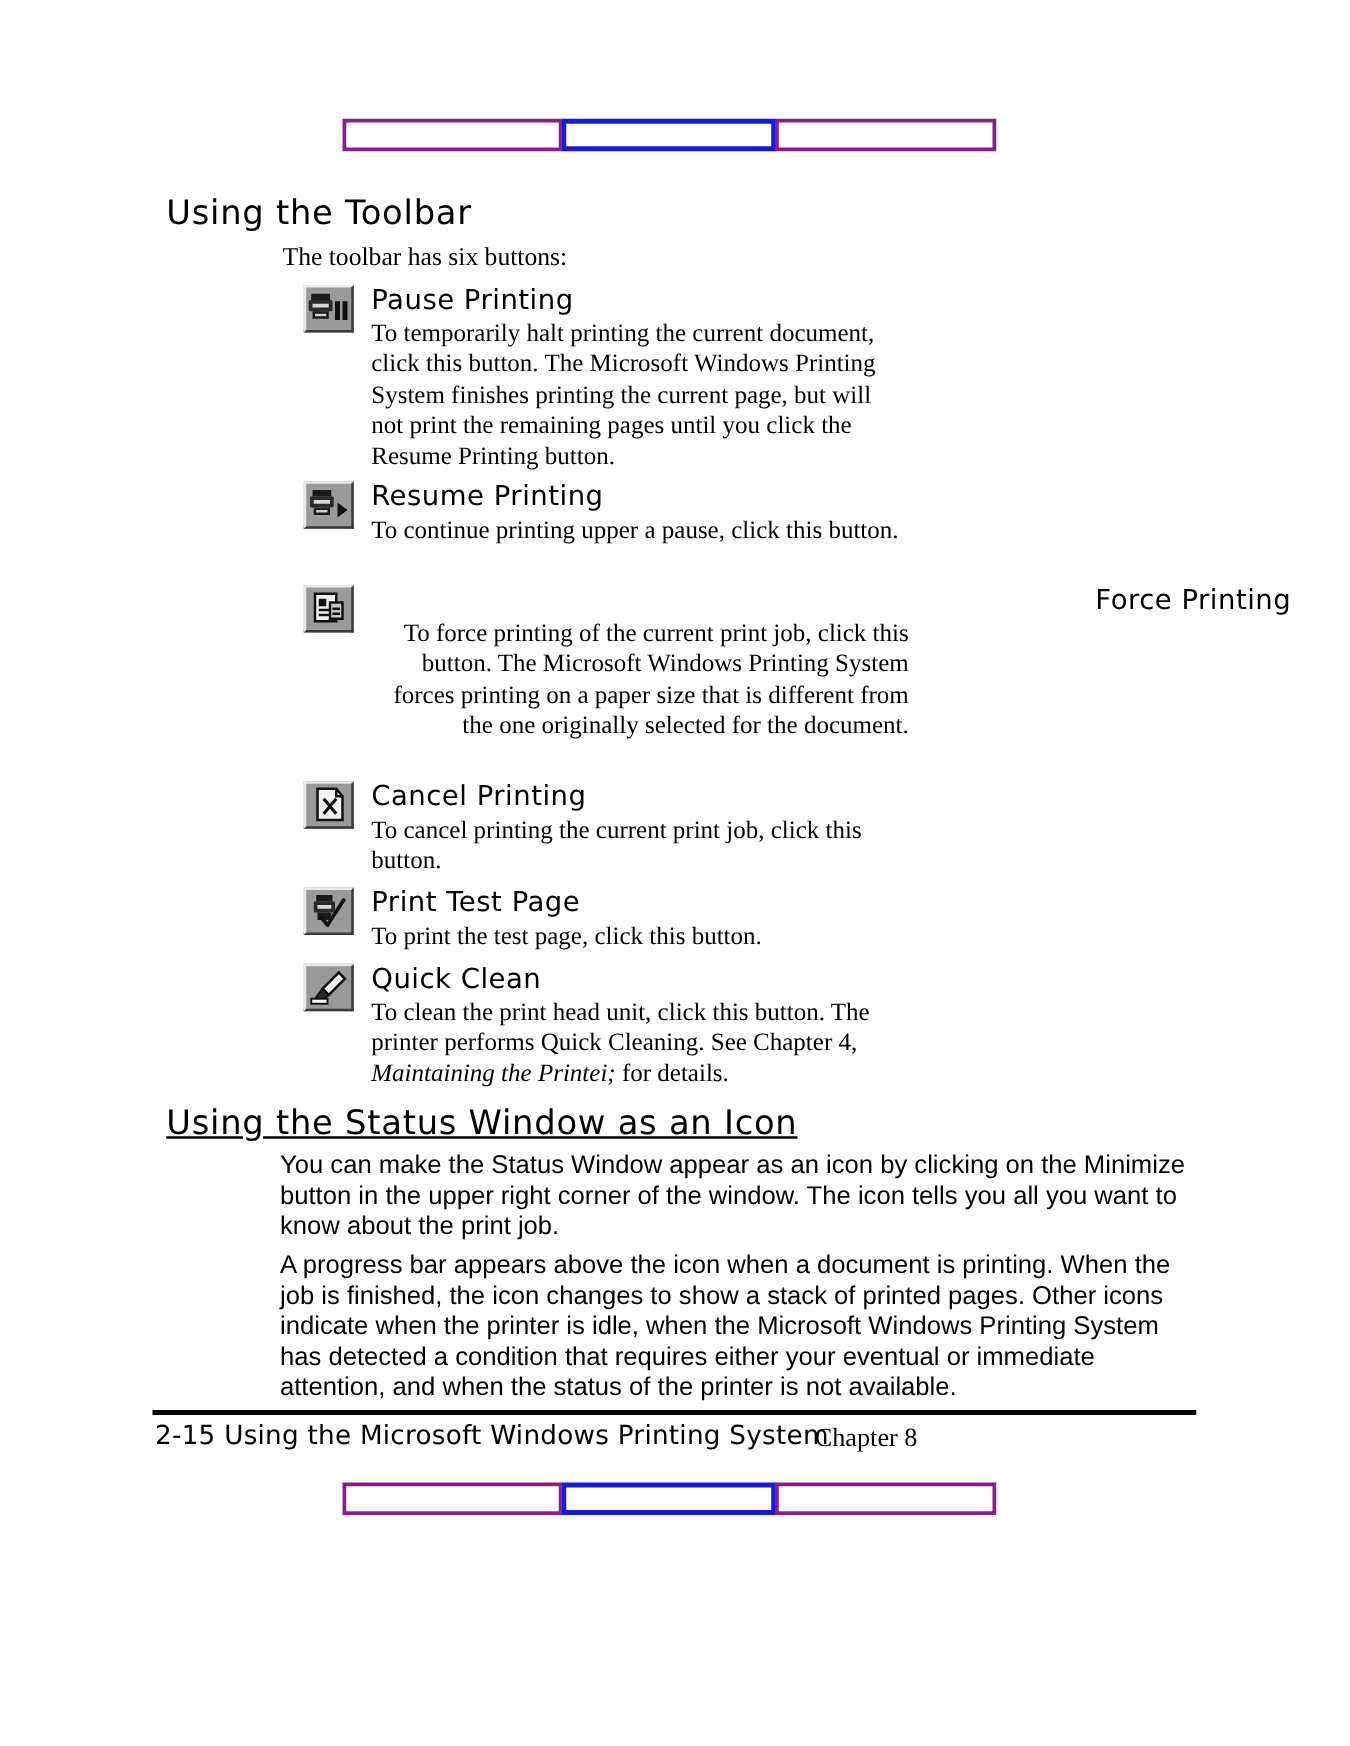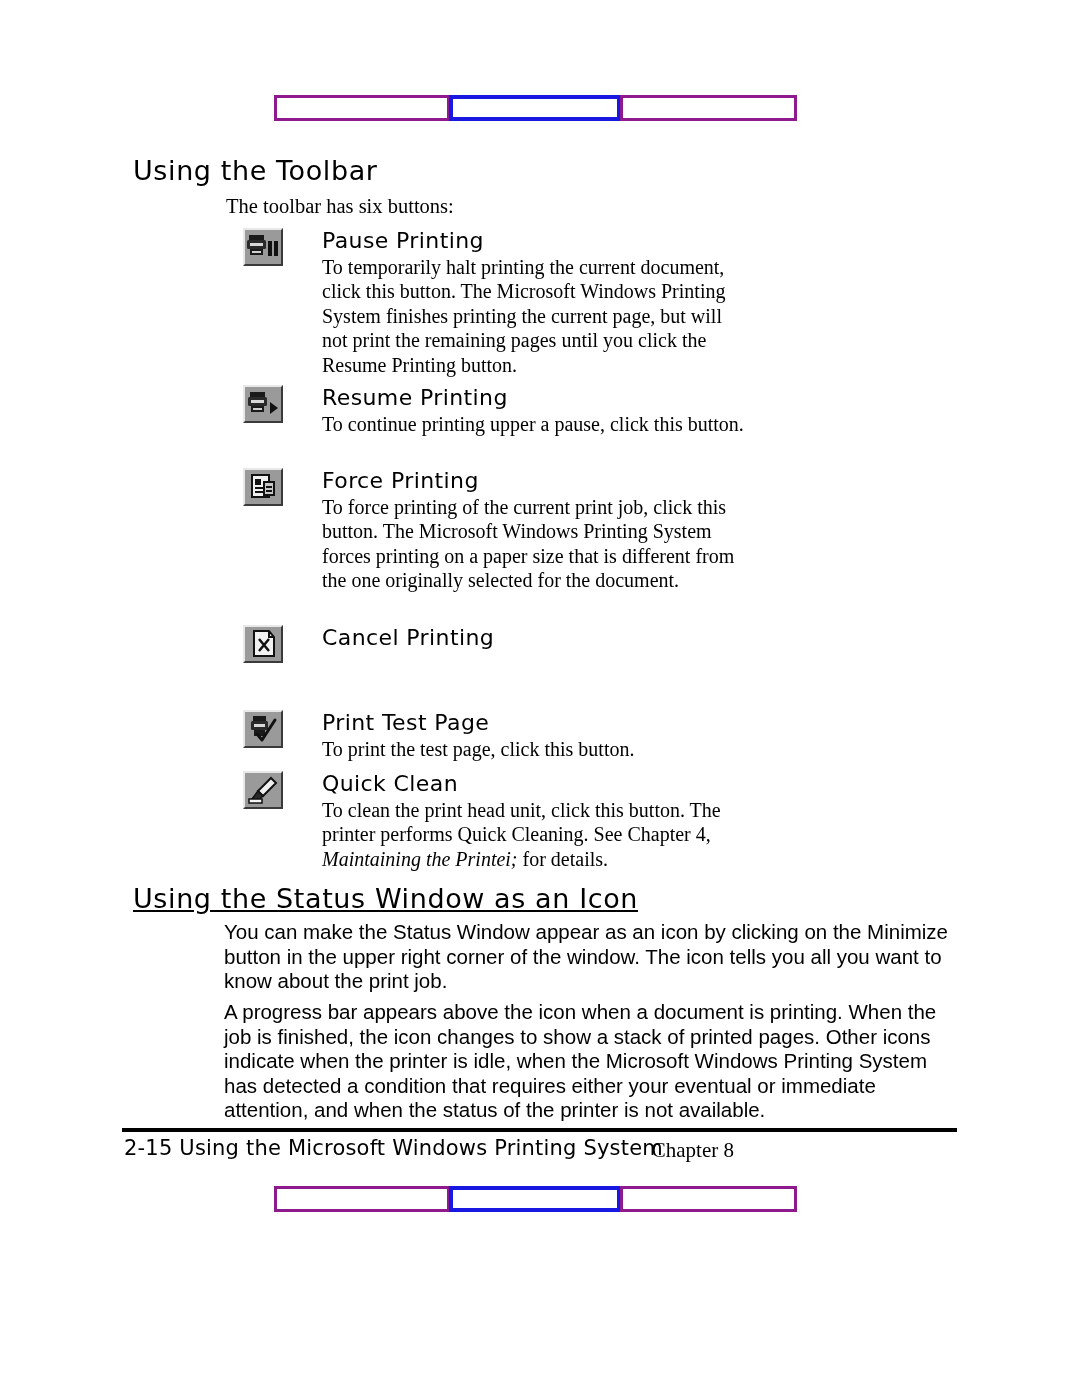--- a/index.html
+++ b/index.html
@@ -84,21 +84,21 @@
     width: 790px;
   }
   .tb-icon {
     position: absolute;
     left: 0;
     top: 0;
     width: 42px;
     height: 40px;
   }
   .tb-body {
-    margin-left: 79px;
+    margin-left: 54px;
   }
   .tb-title {
     font-family: "DejaVu Sans", "Liberation Sans", sans-serif;
     font-size: 22px;
     font-weight: 400;
     letter-spacing: 0.4px;
     line-height: 26px;
     color: #000;
     white-space: nowrap;
   }
@@ -228,21 +228,21 @@
           </svg>
         </span>
       </div>
     </div>
     <div class="tb-body">
       <div class="tb-title">Resume Printing</div>
       <div class="tb-desc">To continue printing upper a pause, click this button.</div>
     </div>
   </div>
 
-  <div class="tb-item" style="top:468px;">
+  <div class="tb-item" style="top:468px;text-align:right;">
     <div class="tb-icon">
       <div class="btn95">
         <span class="glyph">
           <svg width="36" height="34" viewBox="0 0 36 34">
             <rect x="7" y="5" width="17" height="22" fill="#f0f0f0" stroke="#111111" stroke-width="2"></rect>
             <rect x="10" y="9" width="6" height="6" fill="#111111"></rect>
             <rect x="10" y="17" width="11" height="2" fill="#111111"></rect>
             <rect x="10" y="21" width="11" height="2" fill="#111111"></rect>
             <rect x="19" y="12" width="10" height="13" fill="#c8c8c8" stroke="#111111" stroke-width="2"></rect>
             <rect x="21" y="16" width="6" height="2" fill="#111111"></rect>
@@ -264,20 +264,21 @@
           <svg width="36" height="34" viewBox="0 0 36 34">
             <polygon points="9,4 24,4 29,10 29,29 9,29" fill="#f2f2f2" stroke="#111111" stroke-width="2"></polygon>
             <polyline points="24,4 24,10 29,10" fill="none" stroke="#111111" stroke-width="2"></polyline>
             <path d="M14 12 L24 24 M24 12 L14 24" stroke="#111111" stroke-width="2.5" fill="none"></path>
           </svg>
         </span>
       </div>
     </div>
     <div class="tb-body">
       <div class="tb-title">Cancel Printing</div>
+      <div class="tb-desc">To cancel printing the current print job, click this button.</div>
     </div>
   </div>
 
   <div class="tb-item" style="top:710px;">
     <div class="tb-icon">
       <div class="btn95">
         <span class="glyph">
           <svg width="36" height="34" viewBox="0 0 36 34">
             <rect x="8" y="4" width="13" height="5" fill="#1a1a1a"></rect>
             <rect x="6" y="9" width="17" height="9" rx="1.5" fill="#2a2a2a"></rect>

